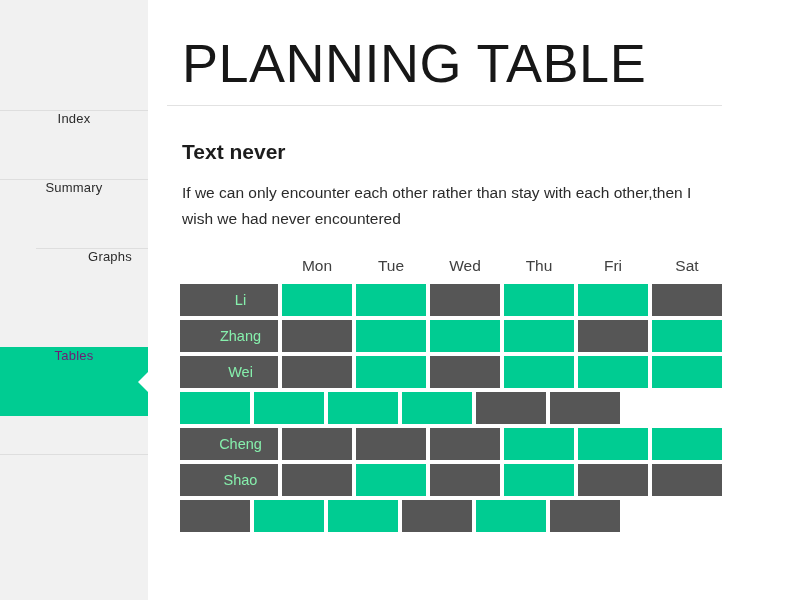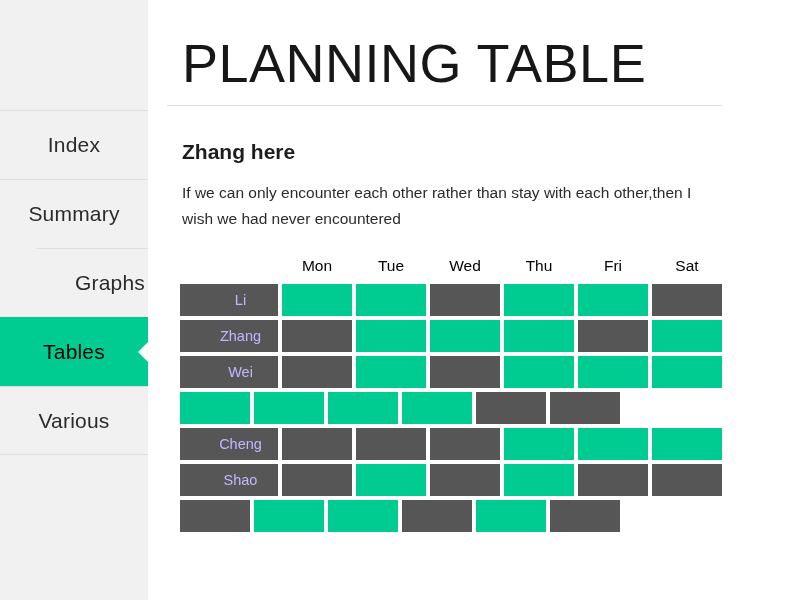--- a/index.html
+++ b/index.html
@@ -23,36 +23,36 @@
     width: 148px;
     height: 600px;
     background: #f1f1f1;
   }
   .side-item {
     position: absolute;
     left: 0;
     width: 148px;
     height: 69px;
     display: flex;
-    align-items: center;
     justify-content: center;
     box-sizing: border-box;
-    font-size: 21px;
+    font-size: 13px;
     color: #2b2b2b;
     letter-spacing: .2px;
     border-top: 1px solid #dedede;
   }
   .side-item.last {
     border-bottom: 1px solid #dedede;
   }
   .side-item.active {
     background: #00cc92;
-    color: #000000;
+    color: #701a75;
     border-top: 1px solid #00cc92;
     z-index: 4;
+    margin-top: 30px;
   }
   
   .side-item.active .notch {
     position: absolute;
     right: -1px;
     top: 50%;
     transform: translateY(-50%);
     width: 0;
     height: 0;
     border-top: 11px solid transparent;
@@ -122,33 +122,33 @@
     width: 98px;
     flex: 0 0 98px;
     margin-right: 4px;
   }
   #day-header .day {
     width: 70px;
     flex: 0 0 70px;
     margin-right: 4px;
     text-align: center;
     font-size: 15.5px;
-    color: #000000;
+    color: #404040;
   }
   .grid-row {
     display: flex;
     height: 32px;
     margin-bottom: 4px;
   }
   .row-label {
     width: 98px;
     flex: 0 0 98px;
     margin-right: 4px;
     background: #565656;
-    color: #c4b5fd;
+    color: #86efac;
     font-size: 14.5px;
     display: flex;
     align-items: center;
     justify-content: center;
     padding-left: 23px;
     box-sizing: border-box;
   }
   .cell {
     width: 70px;
     flex: 0 0 70px;
@@ -175,21 +175,21 @@
       <span class="notch"></span>
     </div>
     <div class="side-item last" style="top: 386px;">
       <span>Various</span>
     </div>
   </div>
 
 <div id="main">
   <div id="page-title">PLANNING TABLE</div>
   <div id="title-rule"></div>
-  <div id="section-heading">Zhang here</div>
+  <div id="section-heading">Text never</div>
   <div id="body-copy">If we can only encounter each other rather than stay with each other,then I wish we had never encountered</div>
 
   <div id="table-wrap">
     <div id="day-header">
       <div class="corner"></div>
     <div class="day">Mon</div>
         <div class="day">Tue</div>
         <div class="day">Wed</div>
         <div class="day">Thu</div>
         <div class="day">Fri</div>

